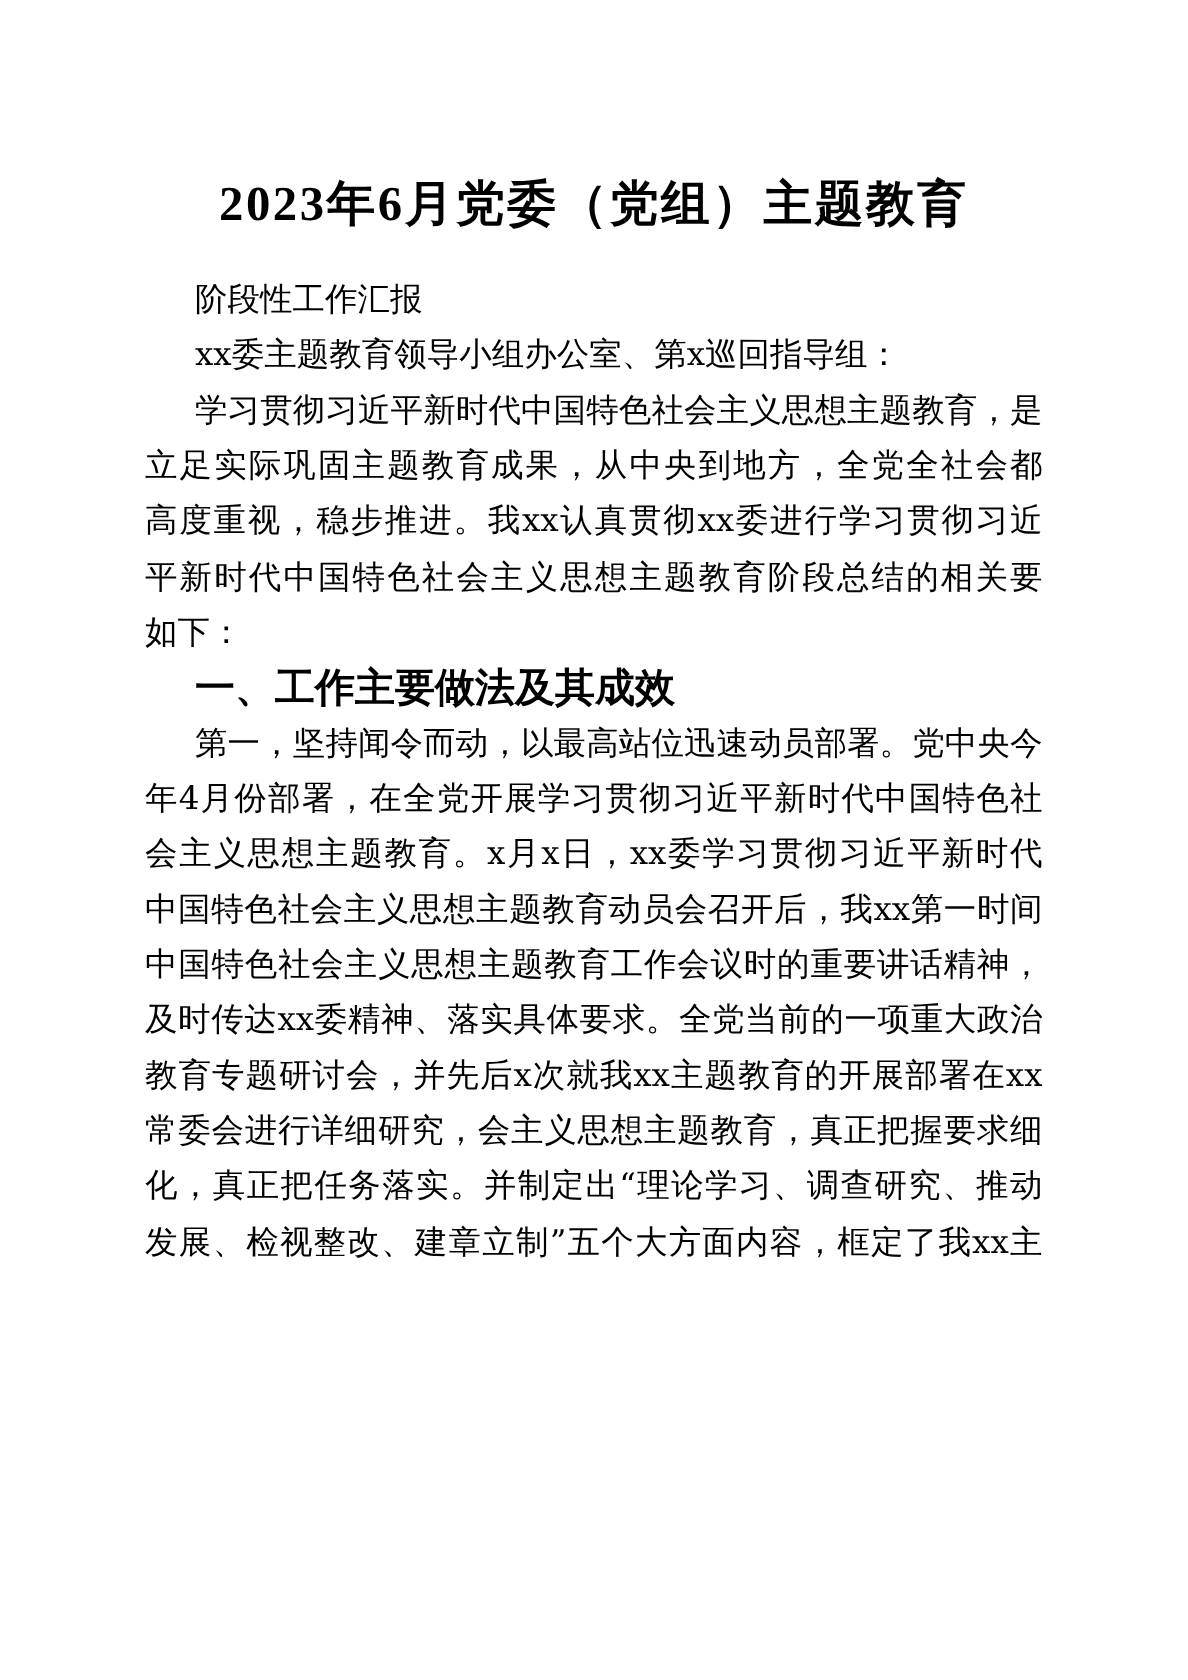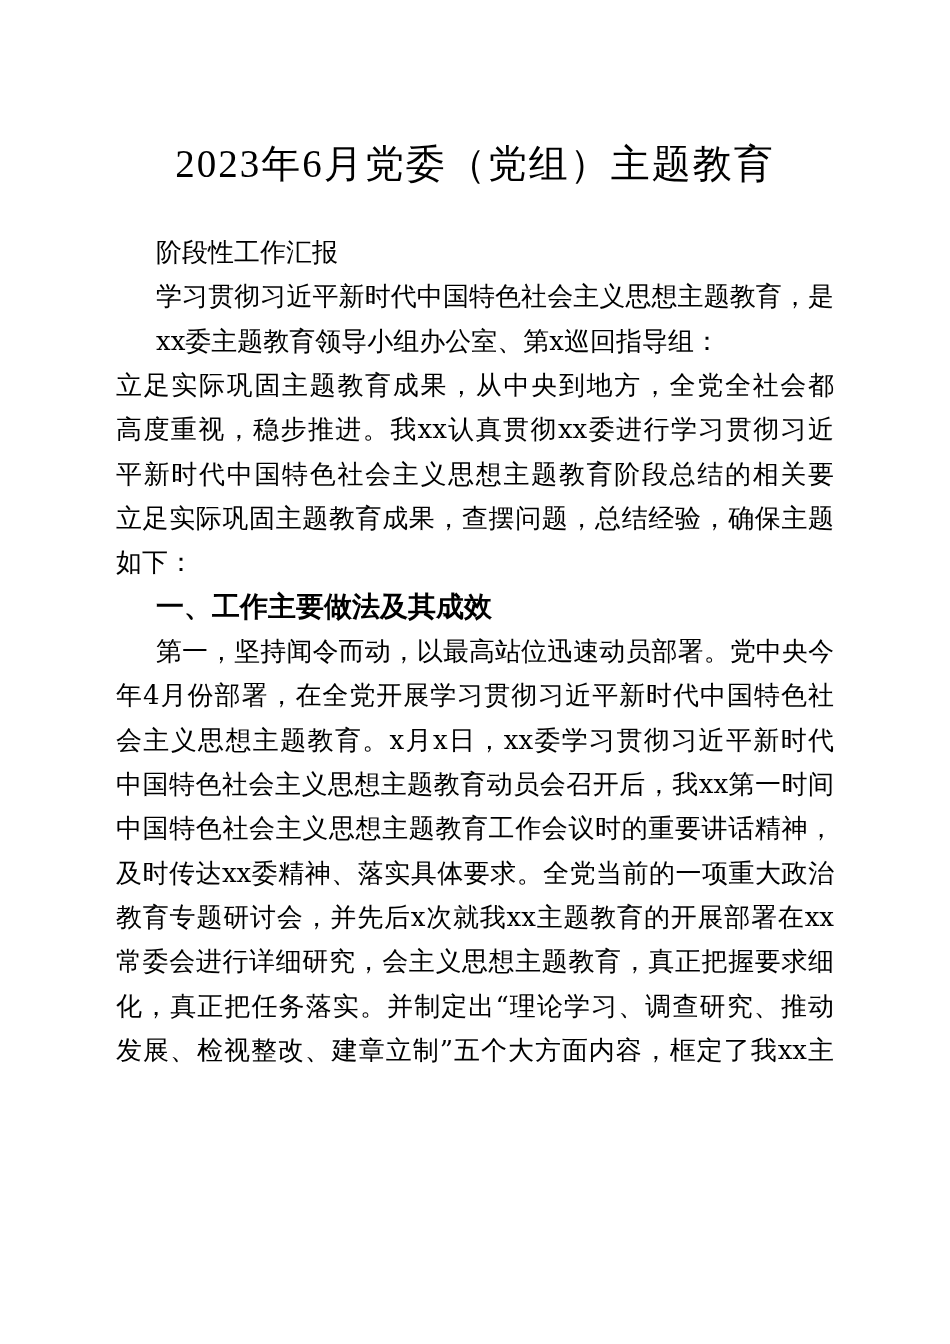--- a/index.html
+++ b/index.html
@@ -14,28 +14,28 @@
     background: #ffffff;
     overflow: hidden;
     font-family: "DejaVu Serif", "Liberation Serif", serif;
     color: #000000;
   }
   .doc-title {
     margin: 134px 0 0 0;
     padding: 0;
     text-align: center;
     font-family: "Liberation Serif", "DejaVu Serif", serif;
-    font-weight: 400;
+    font-weight: 700;
     font-size: 39px;
     line-height: 60px;
     letter-spacing: 2px;
     color: #000000;
   }
   .doc-body {
-    margin: 36px 0 0 116px;
+    margin: 24px 0 0 116px;
     width: 718px;
   }
   .line {
     height: 44.33px;
     line-height: 44.33px;
     font-size: 26px;
     font-family: "DejaVu Serif", "Liberation Serif", serif;
     color: #000000;
     overflow: hidden;
     text-align: left;
@@ -43,36 +43,35 @@
   .line.justify {
     text-align: justify;
     text-align-last: justify;
   }
   .line.indent {
     text-indent: 40px;
   }
   .line.heading {
     font-family: "DejaVu Sans", "Liberation Sans", sans-serif;
     font-weight: 700;
-    font-size: 28px;
+    font-size: 32px;
   }
 </style>
 </head>
 <body>
 
 <div class="page">
   <h1 class="doc-title">2023年6月党委（党组）主题教育</h1>
   <div class="doc-body" id="doc-body">
       <div class="line indent">阶段性工作汇报</div>
+      <div class="line indent">xx委主题教育领导小组办公室、第x巡回指导组：</div>
       <div class="line indent justify">学习贯彻习近平新时代中国特色社会主义思想主题教育，是</div>
-      <div class="line indent">xx委主题教育领导小组办公室、第x巡回指导组：</div>
       <div class="line justify">立足实际巩固主题教育成果，从中央到地方，全党全社会都</div>
       <div class="line justify">高度重视，稳步推进。我xx认真贯彻xx委进行学习贯彻习近</div>
       <div class="line justify">平新时代中国特色社会主义思想主题教育阶段总结的相关要求，</div>
-      <div class="line justify">立足实际巩固主题教育成果，查摆问题，总结经验，确保主题</div>
       <div class="line">如下：</div>
       <div class="line indent heading">一、工作主要做法及其成效</div>
       <div class="line indent justify">第一，坚持闻令而动，以最高站位迅速动员部署。党中央今</div>
       <div class="line justify">年4月份部署，在全党开展学习贯彻习近平新时代中国特色社</div>
       <div class="line justify">会主义思想主题教育。x月x日，xx委学习贯彻习近平新时代</div>
       <div class="line justify">中国特色社会主义思想主题教育动员会召开后，我xx第一时间</div>
       <div class="line justify">中国特色社会主义思想主题教育工作会议时的重要讲话精神，</div>
       <div class="line justify">及时传达xx委精神、落实具体要求。全党当前的一项重大政治任务</div>
       <div class="line justify">教育专题研讨会，并先后x次就我xx主题教育的开展部署在xx</div>
       <div class="line justify">常委会进行详细研究，会主义思想主题教育，真正把握要求细</div>

